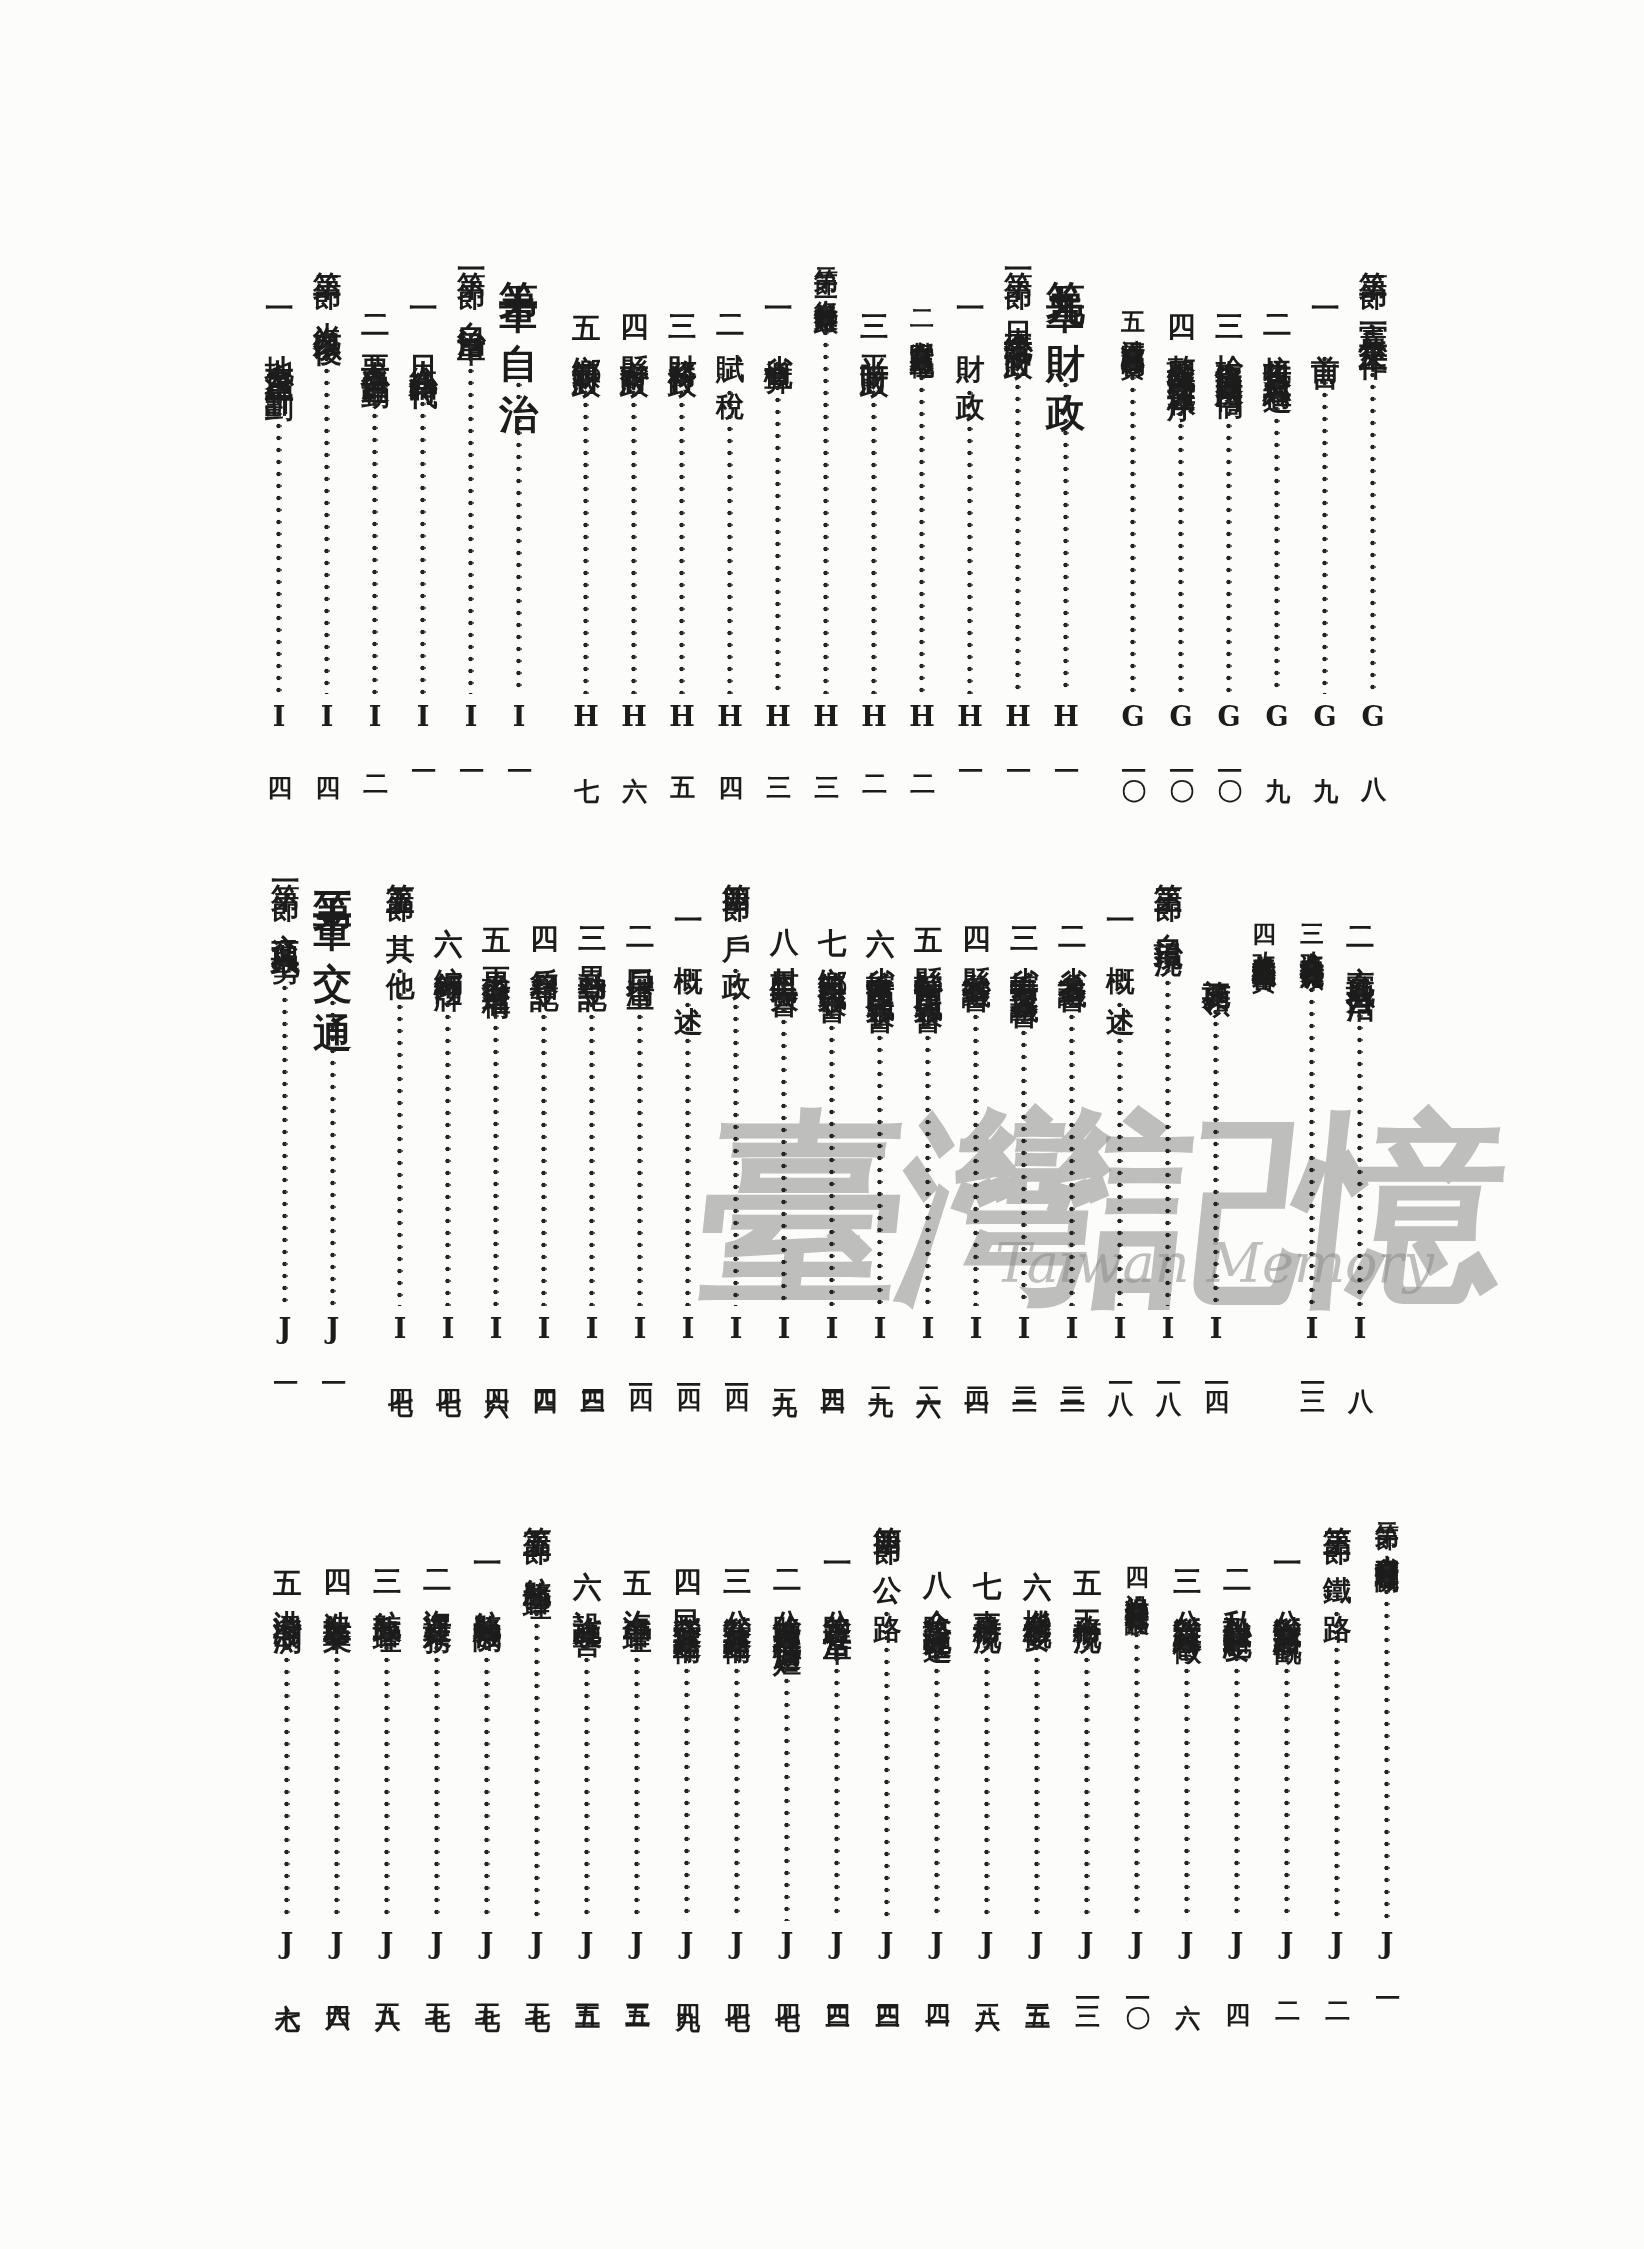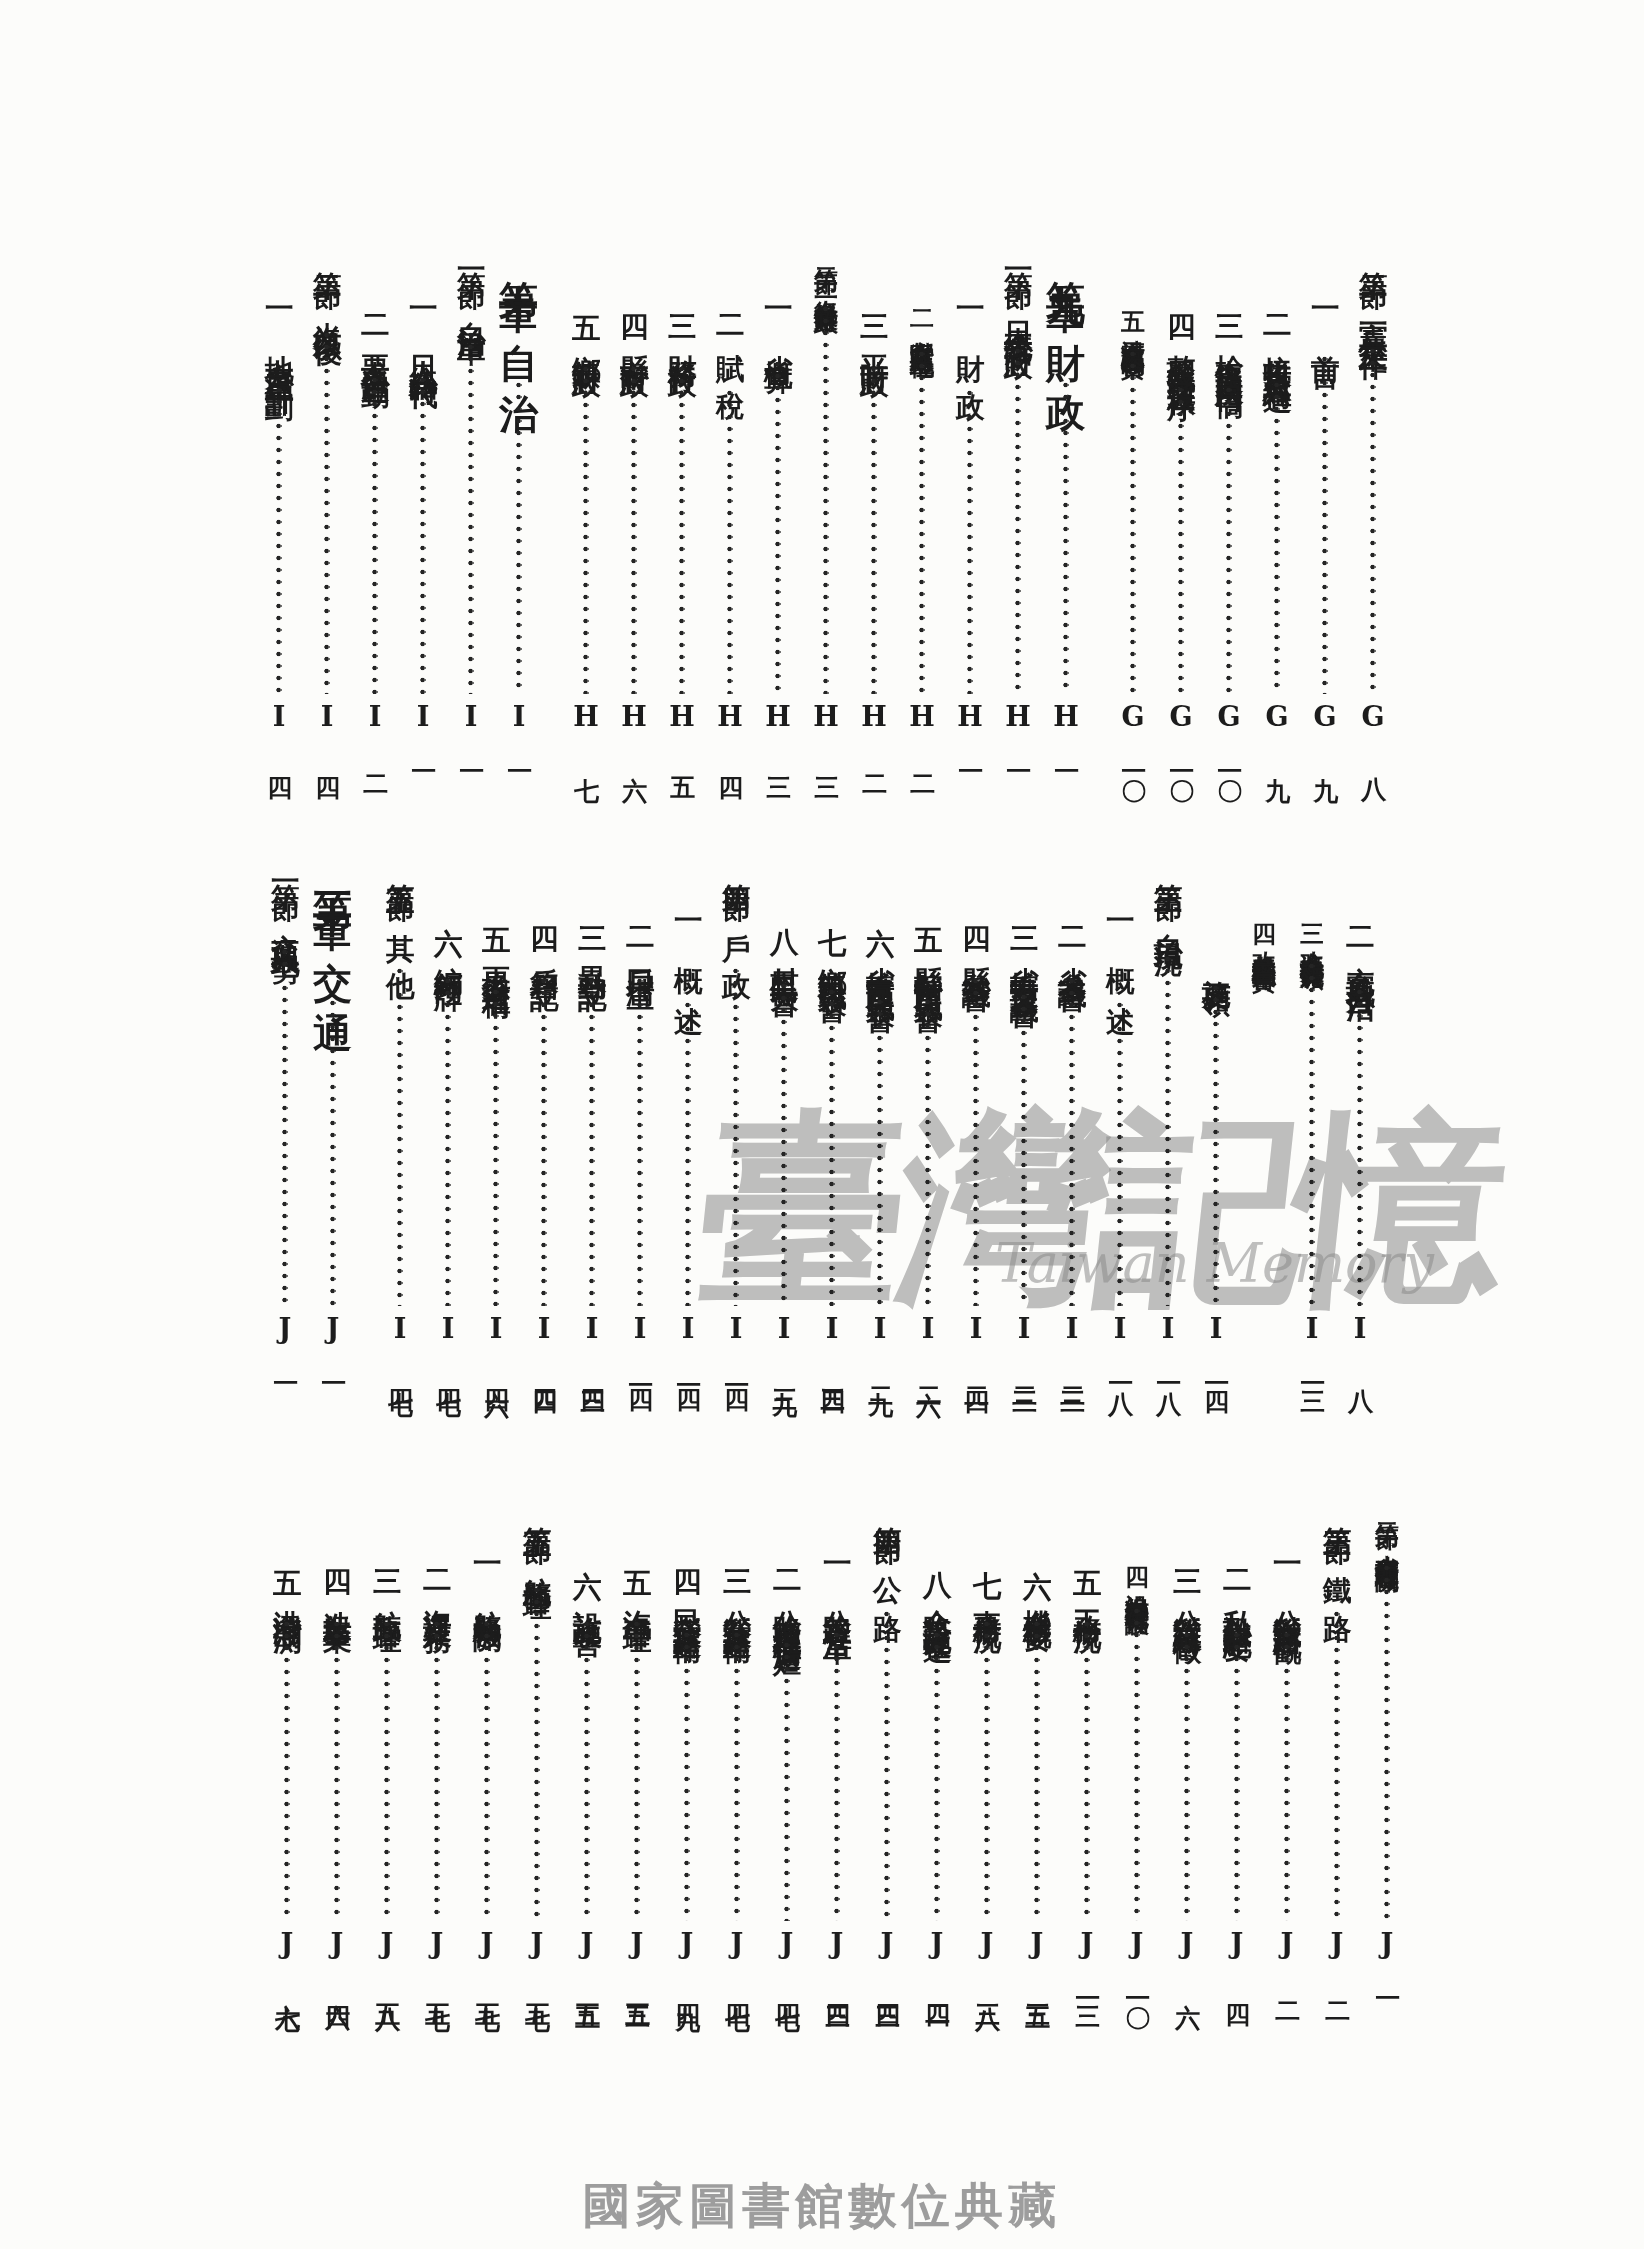--- a/index.html
+++ b/index.html
@@ -542,15 +542,14 @@
   </div>
       <div class="toc-col t-item">
     <span class="spacer"></span>
     <span class="entry-label">五　港灣勘測</span>
     <span class="dots"></span>
     <span class="vol">J</span>
     <span class="pnum">六七</span>
   </div>
     </div>
 
-  <div class="caption">國家圖書館數位典藏</div>
 </div>
 
 
 </body></html>

